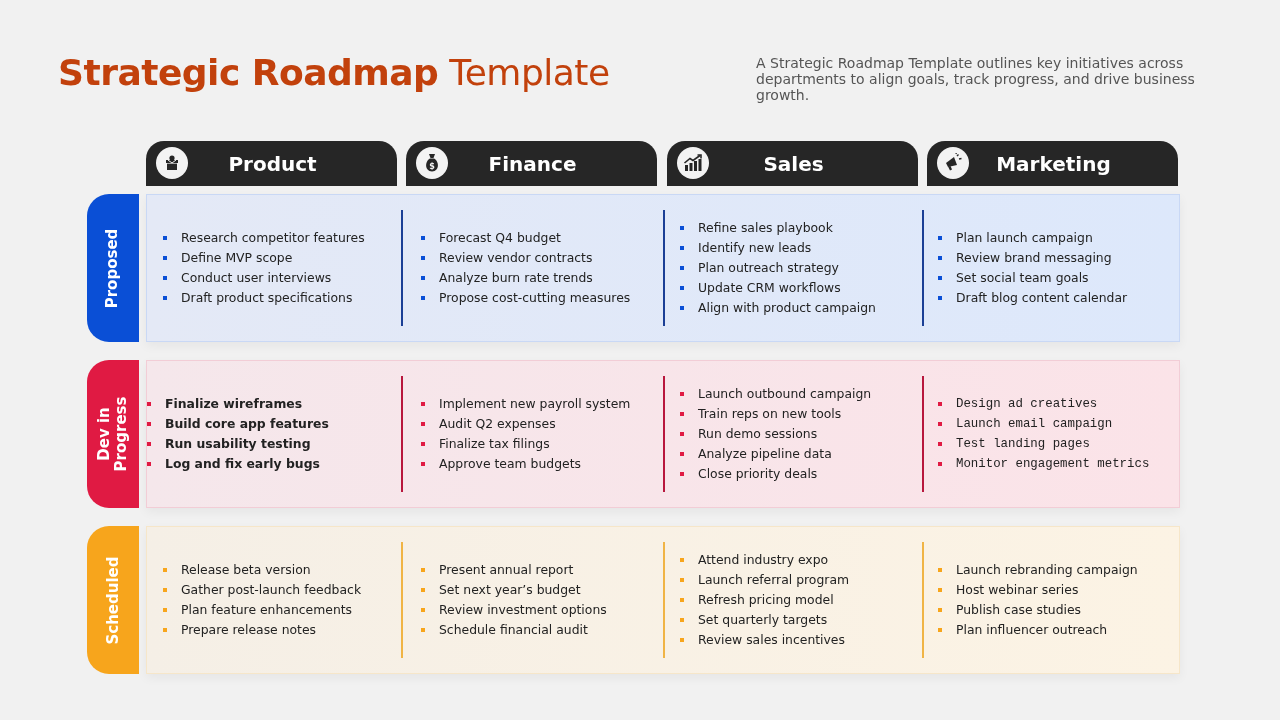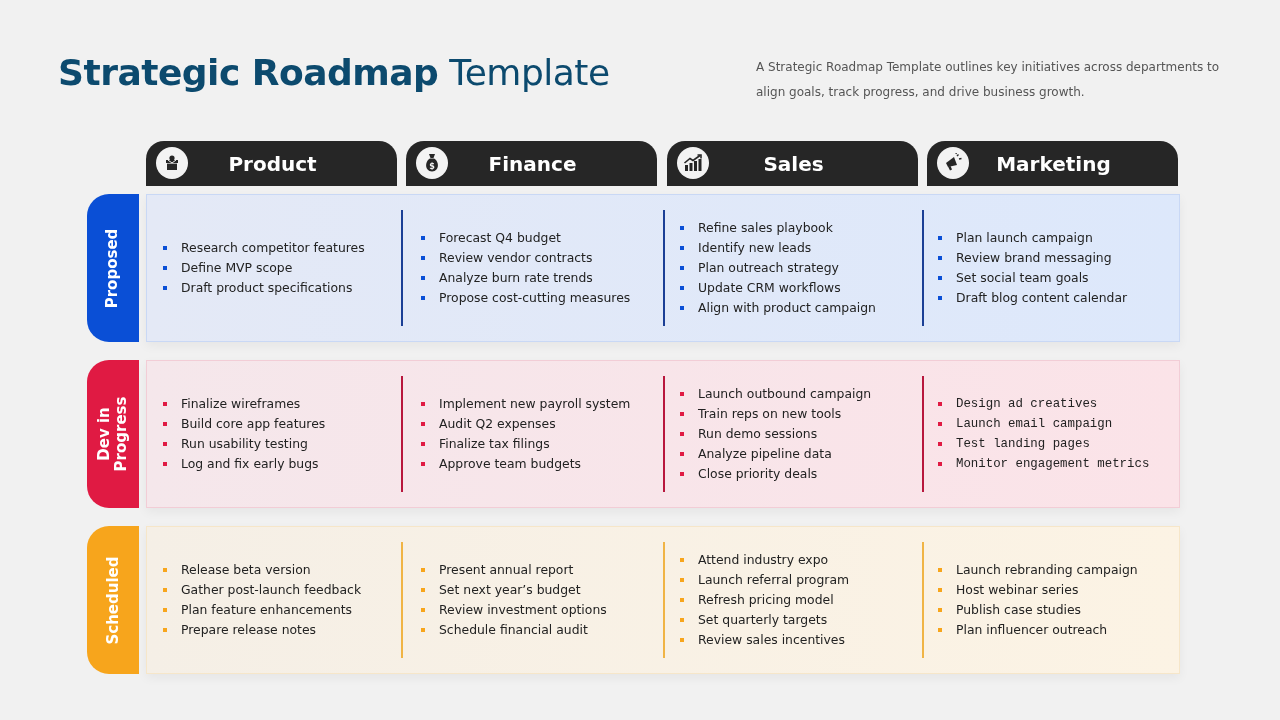--- a/index.html
+++ b/index.html
@@ -5,28 +5,28 @@
   * { box-sizing: border-box; margin: 0; padding: 0; }
   html, body { width: 1280px; height: 720px; overflow: hidden; }
   body {
     background: #f1f1f1;
     font-family: "DejaVu Sans", "Liberation Sans", sans-serif;
     color: #1f1f1f;
     position: relative;
   }
   .title {
     position: absolute; left: 58px; top: 52px;
-    font-size: 36px; letter-spacing: -0.5px; color: #0c4a6e;
+    font-size: 36px; letter-spacing: -0.5px; color: #c2410c;
     white-space: nowrap;
   }
   .title .bold { font-weight: 700; }
   .title .light { font-weight: 400; }
   .subtitle {
     position: absolute; left: 756px; top: 55px; width: 470px;
-    font-size: 12px; line-height: 25px; color: #555;
+    font-size: 14px; line-height: 16px; color: #555;
   }
   .col-header {
     position: absolute; top: 141px; width: 251px; height: 45px;
     background: #262626; border-radius: 18px 18px 0 0;
     display: flex; align-items: center; color: #fff;
   }
   .col-header .icon-circle {
     position: absolute; left: 10px; top: 6px; width: 32px; height: 32px;
     border-radius: 50%; background: #f3f3f3;
     display: flex; align-items: center; justify-content: center;
@@ -121,20 +121,21 @@
 </div>
 
 <div class="row-tab" style="top:194px; background:#0a4fd6;">
   <span class="label">Proposed</span>
 </div>
 <div class="row-panel" style="top:194px; background:linear-gradient(90deg,#e4e9f6,#dde8fb); border-color:#c9d8f5; --bullet:#0a4fd6;">
   <div class="cell" style="left:16px;">
     <ul class="items">
       <li>Research competitor features</li>
       <li>Define MVP scope</li>
+      <li>Conduct user interviews</li>
       <li>Draft product specifications</li>
     </ul>
   </div>
   <div class="divider" style="left:254px; background:#1b3f95;"></div>
   <div class="cell" style="left:274px;">
     <ul class="items">
       <li>Forecast Q4 budget</li>
       <li>Review vendor contracts</li>
       <li>Analyze burn rate trends</li>
       <li>Propose cost-cutting measures</li>
@@ -161,21 +162,21 @@
   </div>
 </div>
 
 <div class="row-tab" style="top:360px; background:#e01a43;">
   <span class="label">
     <span style="display:block">Dev in</span>
     <span style="display:block">Progress</span>
   </span>
 </div>
 <div class="row-panel" style="top:360px; background:linear-gradient(90deg,#f5e7eb,#fbe3e8); border-color:#f2cdd6; --bullet:#e01a43;">
-  <div class="cell" style="left:16px;">
+  <div class="cell" style="left:0;font-weight:bold;">
     <ul class="items">
       <li>Finalize wireframes</li>
       <li>Build core app features</li>
       <li>Run usability testing</li>
       <li>Log and fix early bugs</li>
     </ul>
   </div>
   <div class="divider" style="left:254px; background:#b8173d;"></div>
   <div class="cell" style="left:274px;">
     <ul class="items">

